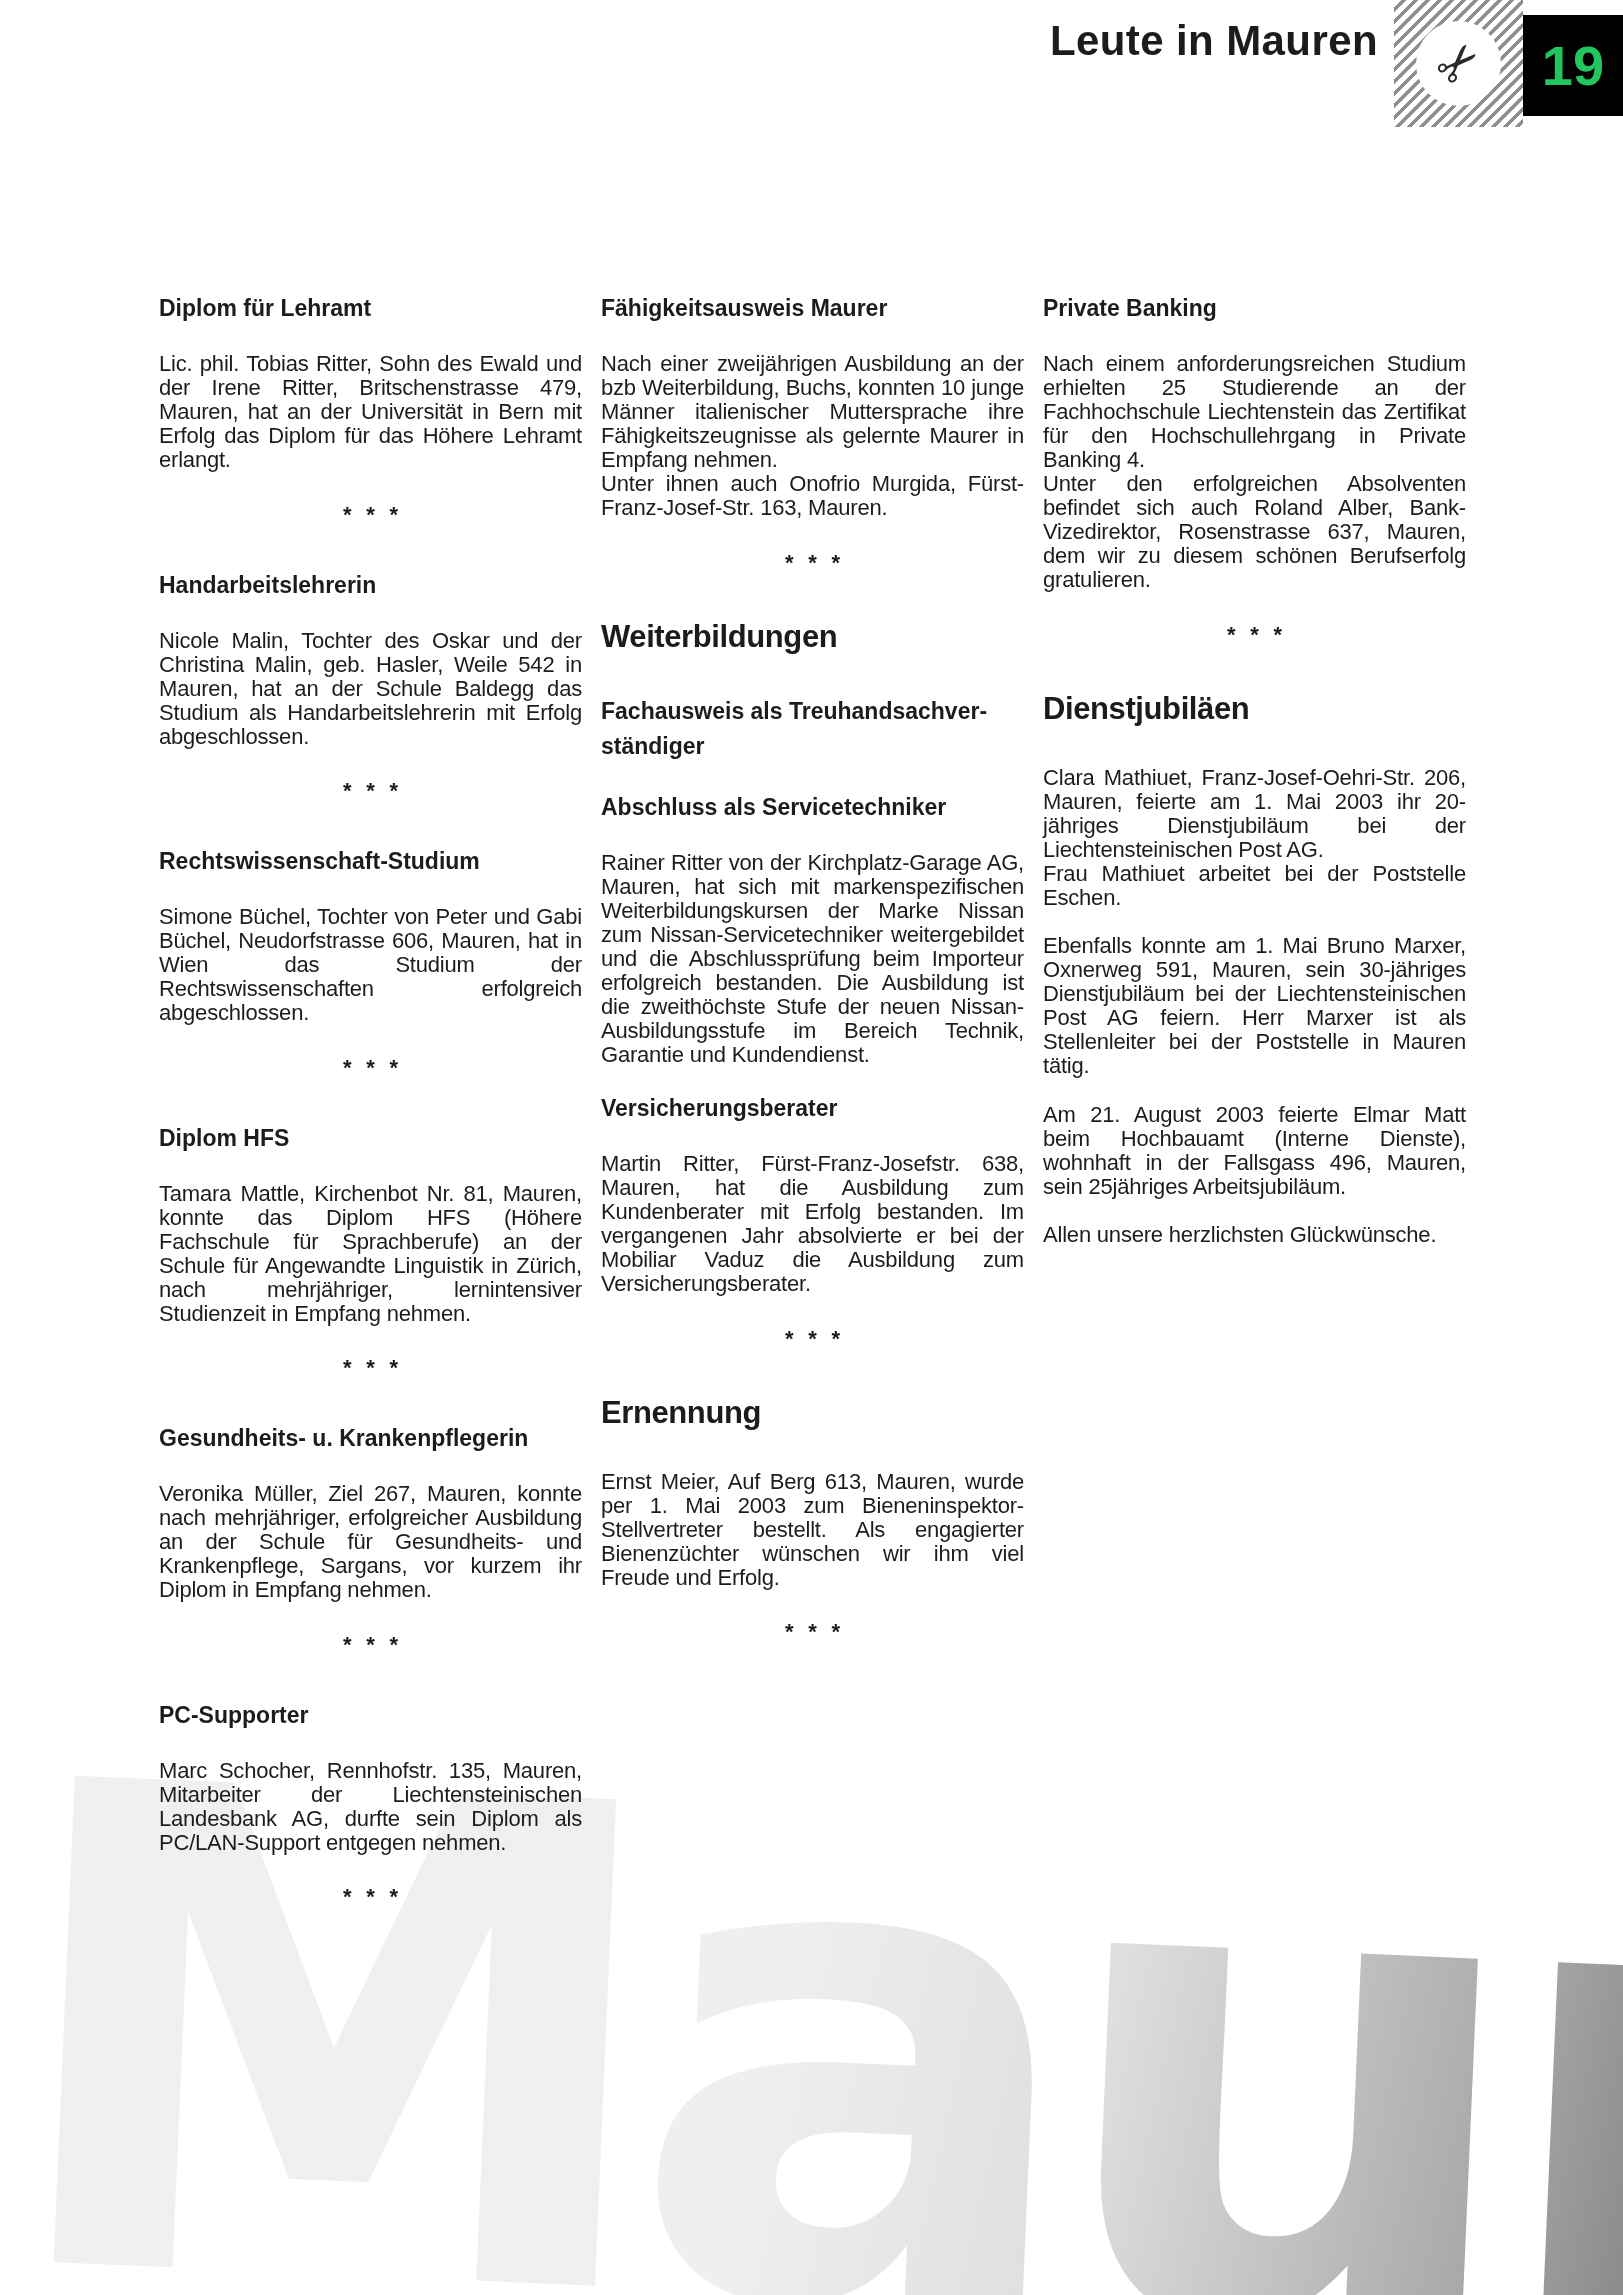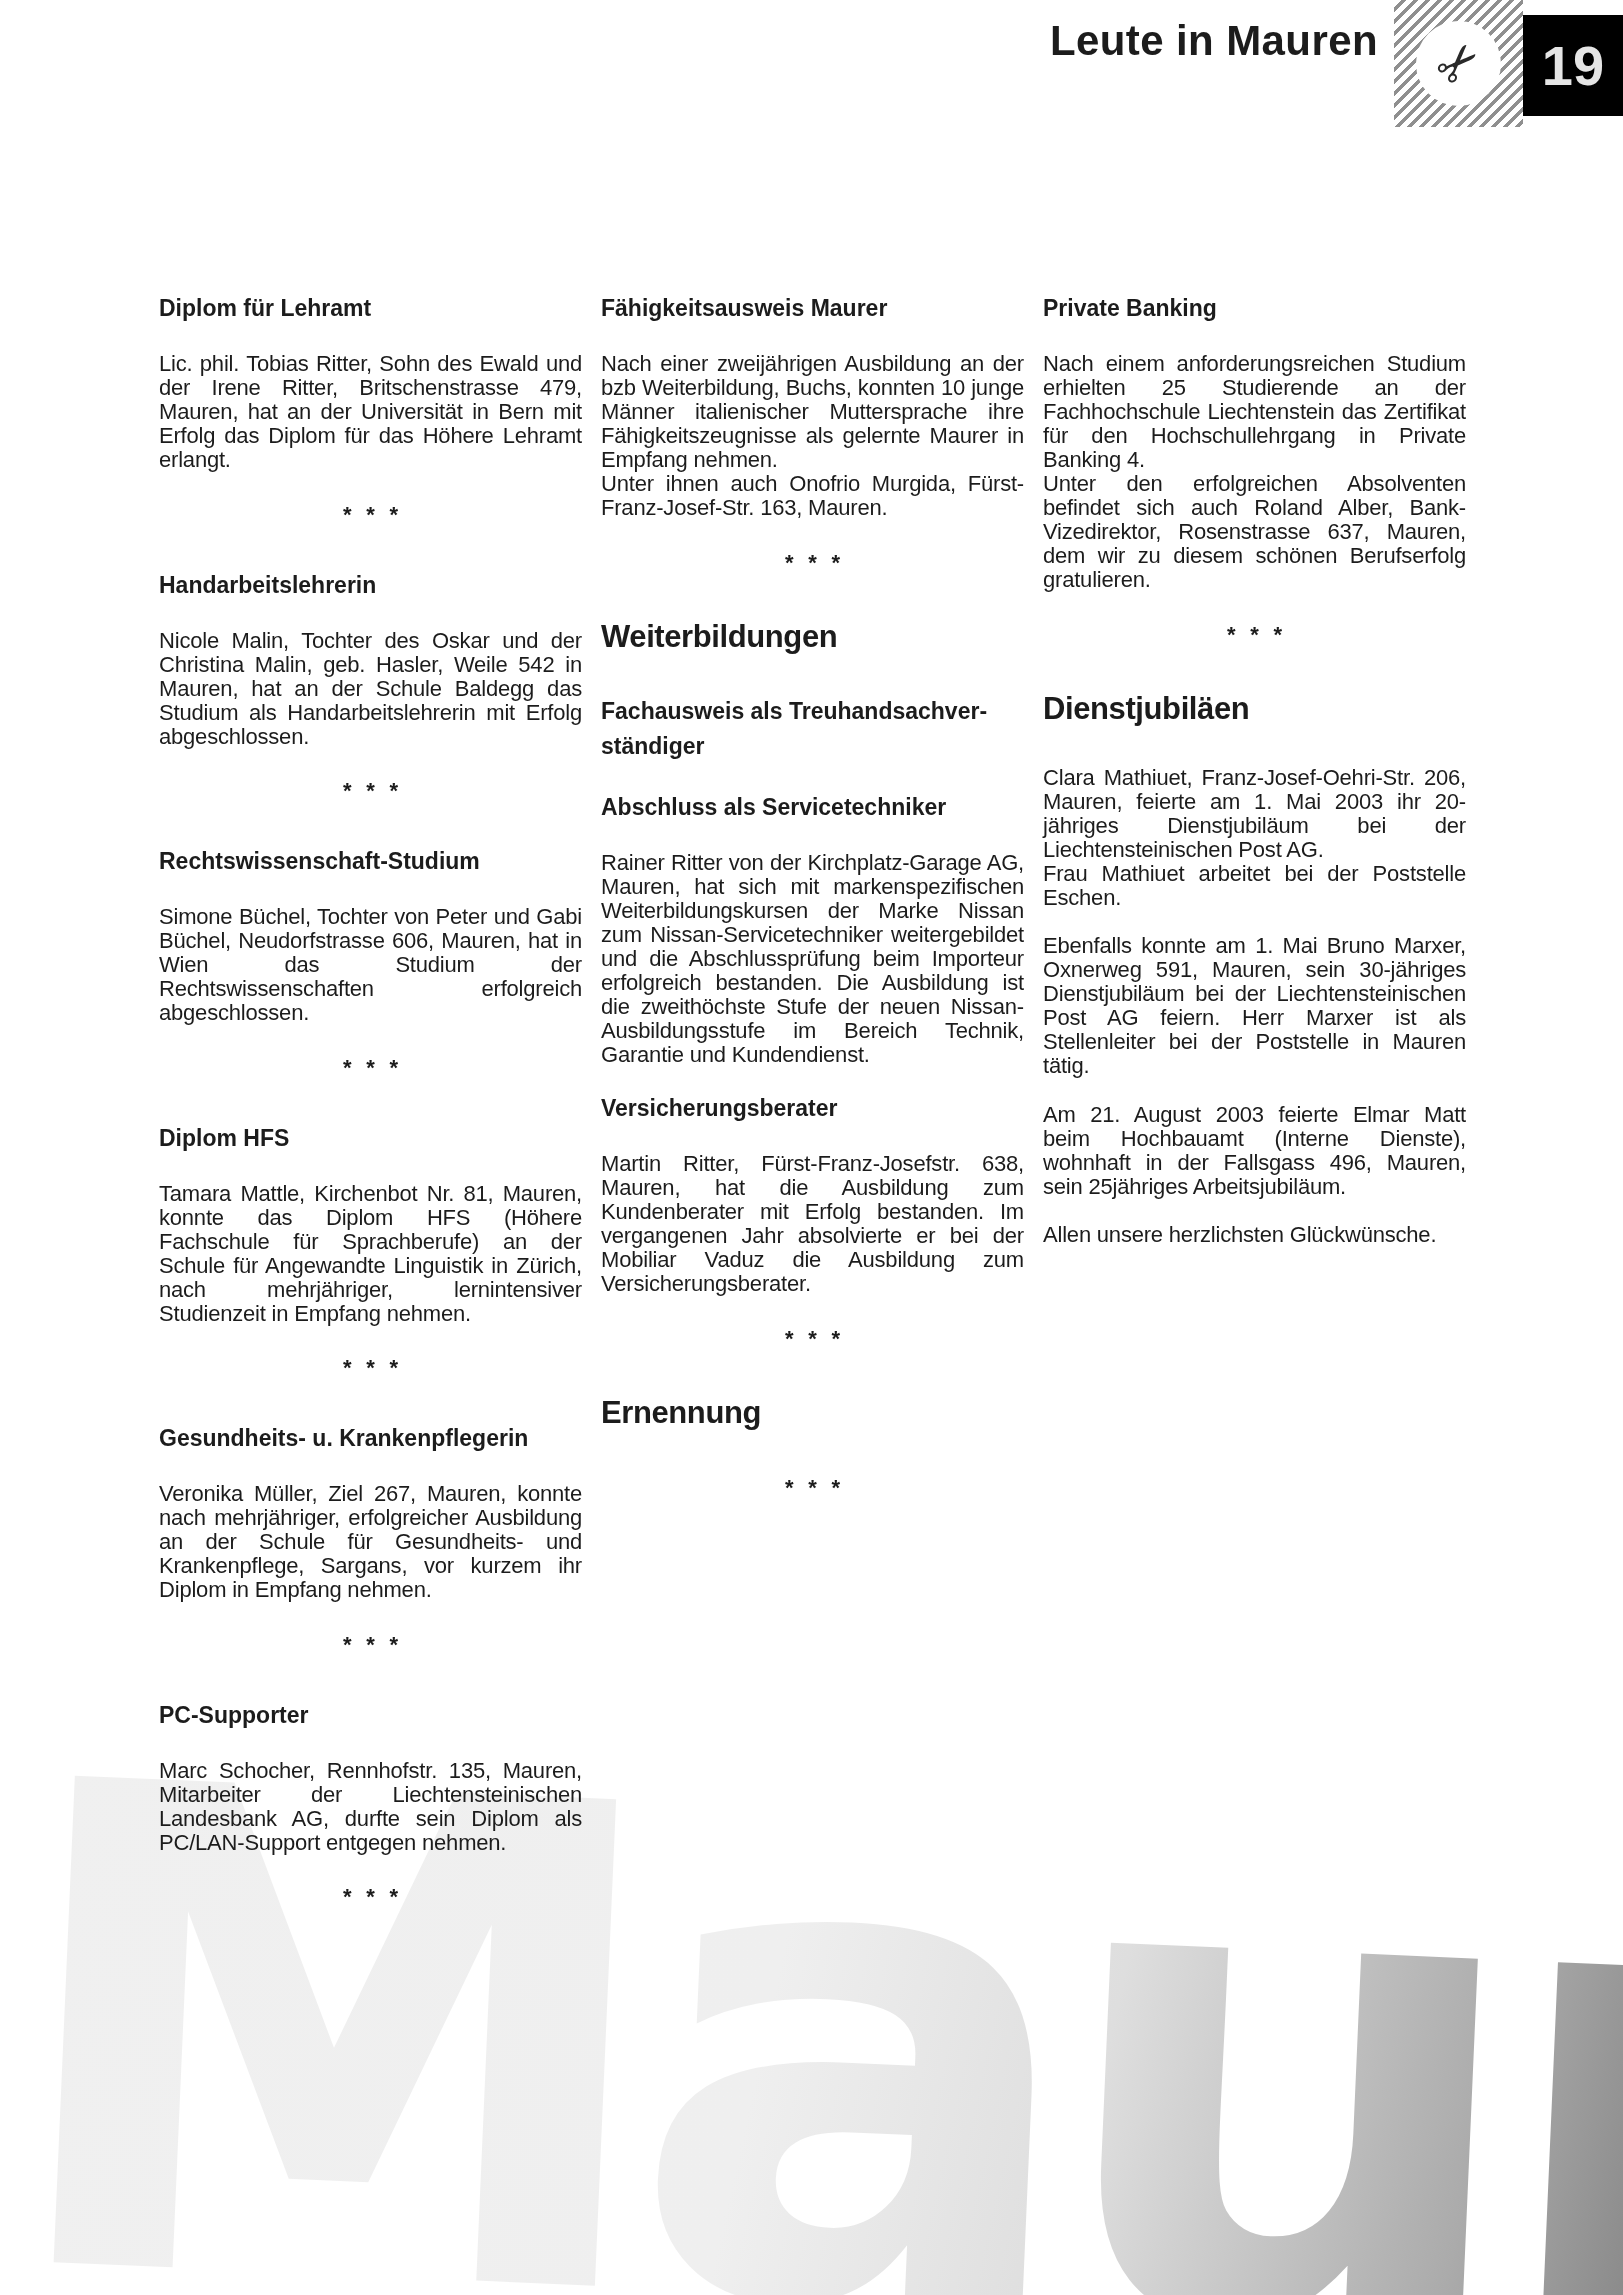--- a/index.html
+++ b/index.html
@@ -53,21 +53,21 @@
     transform: rotate(-45deg);
     line-height: 1;
   }
   .page-num-box {
     position: absolute;
     top: 15px;
     right: 0;
     width: 100px;
     height: 101px;
     background: #000000;
-    color: #e5e5e5;
+    color: #22c55e;
     display: flex;
     align-items: center;
     justify-content: center;
     font-size: 56px;
     font-weight: bold;
     z-index: 3;
   }
 
   
   .watermark {
@@ -178,20 +178,21 @@
 Unter ihnen auch Onofrio Murgida, Fürst-Franz-Josef-Str. 163, Mauren.</p>
       <div class="stars">* * *</div>
       <h2 class="bigheading">Weiterbildungen</h2>
       <h3 class="heading">Fachausweis als Treuhandsachver­ständiger</h3>
       <h3 class="heading">Abschluss als Servicetechniker</h3>
       <p class="para">Rainer Ritter von der Kirchplatz-Garage AG, Mauren, hat sich mit markenspezifischen Weiterbildungskursen der Marke Nissan zum Nissan-Servicetechniker weitergebildet und die Abschlussprüfung beim Importeur erfolgreich bestanden. Die Ausbildung ist die zweithöchste Stufe der neuen Nissan-Ausbildungsstufe im Bereich Technik, Garantie und Kundendienst.</p>
       <h3 class="heading">Versicherungsberater</h3>
       <p class="para">Martin Ritter, Fürst-Franz-Josefstr. 638, Mauren, hat die Ausbildung zum Kundenberater mit Erfolg bestanden. Im vergangenen Jahr absolvierte er bei der Mobiliar Vaduz die Ausbildung zum Versicherungsberater.</p>
       <div class="stars">* * *</div>
       <h2 class="bigheading">Ernennung</h2>
+      <p class="para">Ernst Meier, Auf Berg 613, Mauren, wurde per 1. Mai 2003 zum Bieneninspektor-Stellvertreter bestellt. Als engagierter Bienenzüchter wünschen wir ihm viel Freude und Erfolg.</p>
       <div class="stars">* * *</div>
     </section>
 
     <section class="col">
       <h3 class="heading">Private Banking</h3>
       <p class="para">Nach einem anforderungsreichen Studium erhielten 25 Studierende an der Fachhochschule Liechtenstein das Zertifikat für den Hochschullehrgang in Private Banking 4.
 Unter den erfolgreichen Absolventen befindet sich auch Roland Alber, Bank-Vizedirektor, Rosenstrasse 637, Mauren, dem wir zu diesem schönen Berufserfolg gratulieren.</p>
       <div class="stars">* * *</div>
       <h2 class="bigheading">Dienstjubiläen</h2>
       <p class="para">Clara Mathiuet, Franz-Josef-Oehri-Str. 206, Mauren, feierte am 1. Mai 2003 ihr 20-jähriges Dienstjubiläum bei der Liechtensteinischen Post AG.

